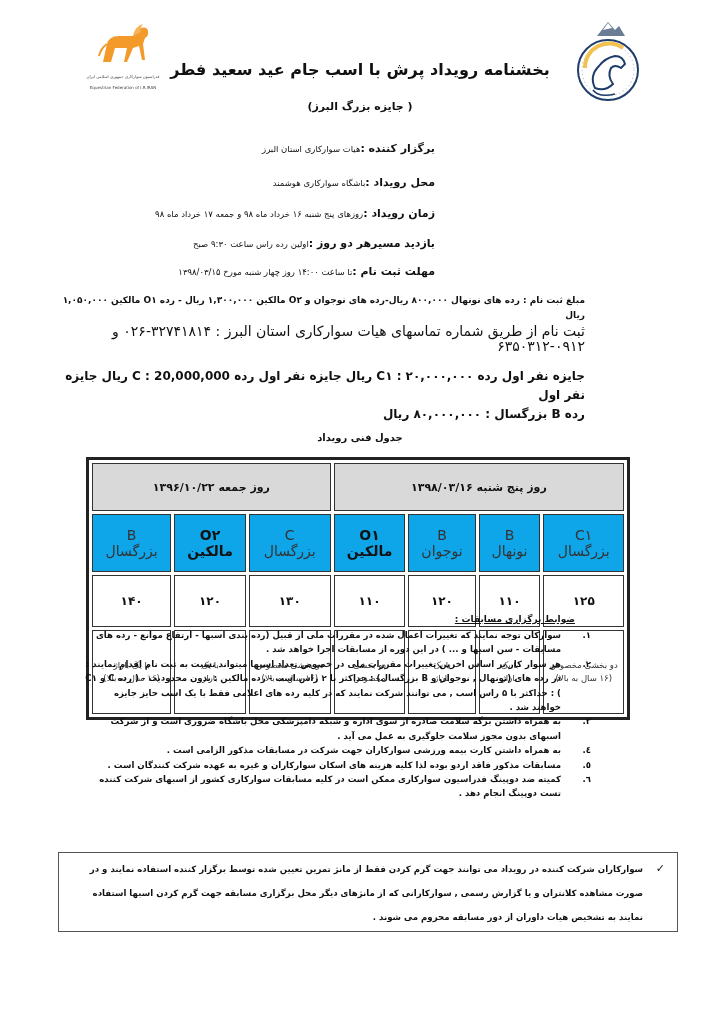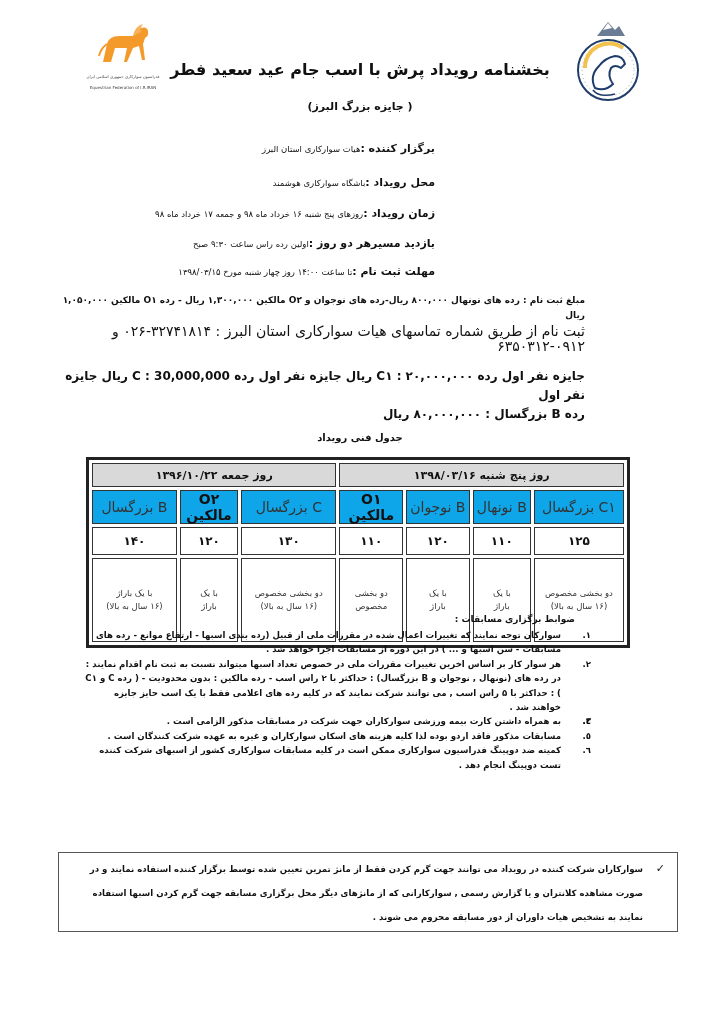--- a/index.html
+++ b/index.html
@@ -22,27 +22,27 @@
   .info { position: absolute; right: 290px; direction: rtl; font-size: 8.5px; white-space: nowrap; }
   .info .k { font-weight: bold; font-size: 11px; }
   .fee { position: absolute; right: 140px; left: 45px; direction: rtl; font-size: 9px; font-weight: bold; line-height: 15px; }
   .prize { position: absolute; right: 140px; left: 60px; direction: rtl; font-size: 12px; font-weight: bold; line-height: 19px; }
   .tbl-title { position: absolute; left: 300px; width: 120px; top: 432px; text-align: center; direction: rtl; font-size: 10px; font-weight: bold; }
   table.tech {
     position: absolute; left: 86px; top: 457px; width: 544px;
     border-collapse: separate; border-spacing: 3px; border: 3px solid #222; direction: rtl;
     background: #fff;
   }
-  table.tech td { border: 1.5px solid #333; text-align: center; font-size: 9px; padding: 0; }
+  table.tech td { border: 1.5px solid #333; text-align: center; font-size: 9px; padding: 12px; }
   table.tech td.day { background: #d9d9d9; font-weight: bold; font-size: 11px; height: 22px; }
   table.tech td.cls { background: #0ea5e9; height: 18px; font-size: 14px; color: #333; }
   table.tech td.cls.bold { font-weight: bold; color: #111; }
   table.tech td.h { font-weight: bold; font-size: 12px; height: 26px; }
   table.tech td.desc { height: 46px; font-size: 8.5px; color: #333; line-height: 13px; padding: 18px 2px; }
-  .rules-head { position: absolute; right: 150px; top: 614px; direction: rtl; font-size: 9px; font-weight: bold; }
+  .rules-head { position: absolute; right: 150px; top: 614px; direction: rtl; font-size: 9px; font-weight: bold; text-decoration: underline; }
   ol.rules {
     position: absolute; right: 130px; left: 82px; top: 628px; margin: 0; padding: 0 34px 0 0;
     direction: rtl; font-size: 8.6px; font-weight: bold; line-height: 14.4px; list-style: none;
   }
   ol.rules li { position: relative; }
   ol.rules li .num { position: absolute; right: -30px; top: 0; }
   .notice {
     position: absolute; left: 58px; top: 852px; width: 404px; height: 80px;
     border: 1.5px solid #555; padding: 0; box-sizing: border-box;
   }
@@ -95,21 +95,21 @@
 <div class="info" style="top:265px">
   <span class="k">مهلت ثبت نام :</span><span>تا ساعت ۱۴:۰۰ روز چهار شنبه مورخ ۱۳۹۸/۰۳/۱۵</span>
 </div>
 
 <div class="fee" style="top:293px">
   <div>مبلغ ثبت نام : رده های نونهال ۸۰۰,۰۰۰ ریال-رده های نوجوان و O۲ مالکین ۱,۳۰۰,۰۰۰ ریال - رده O۱ مالکین ۱,۰۵۰,۰۰۰ ریال</div>
 </div>
 <div class="fee" style="top:324px; font-weight:normal; font-size:14px;">ثبت نام از طریق شماره تماسهای هیات سوارکاری استان البرز : ۳۲۷۴۱۸۱۴-۰۲۶ و ۰۹۱۲-۶۳۵۰۳۱۲</div>
 
 <div class="prize" style="top:367px">
-  <div>جایزه نفر اول رده C۱ : ۲۰,۰۰۰,۰۰۰ ریال جایزه نفر اول رده C : 30,000,000 ریال جایزه نفر اول</div>
+  <div>جایزه نفر اول رده C۱ : ۲۰,۰۰۰,۰۰۰ ریال جایزه نفر اول رده C : 20,000,000 ریال جایزه نفر اول</div>
   <div>رده B بزرگسال : ۸۰,۰۰۰,۰۰۰ ریال</div>
 </div>
 
 <div class="tbl-title">جدول فنی رویداد</div>
 <table class="tech">
   <tbody>
       <tr>
     <td class="day" colspan="4">روز پنج شنبه ۱۳۹۸/۰۳/۱۶</td>
     <td class="day" colspan="3">روز جمعه ۱۳۹۶/۱۰/۲۲</td>
   </tr>
@@ -161,21 +161,21 @@
           <div>(۱۶ سال به بالا)</div>
         </td>
   </tr>
 </tbody>
   </table>
 
 <div class="rules-head">ضوابط برگزاری مسابقات :</div>
 <ol class="rules">
   <li><span class="num">۱.</span><span>سوارکان توجه نمایند که تغییرات اعمال شده در مقررات ملی از قبیل (رده بندی اسبها - ارتفاع موانع - رده های مسابقات - سن اسبها و ... ) در این دوره از مسابقات اجرا خواهد شد .</span></li>
   <li><span class="num">۲.</span><span>هر سوار کار بر اساس اخرین تغییرات مقررات ملی در خصوص تعداد اسبها میتواند نسبت به ثبت نام اقدام نمایند : در رده های (نونهال , نوجوان و B بزرگسال) : حداکثر با ۲ راس اسب - رده مالکین : بدون محدودیت - ( رده C و C۱ ) : حداکثر با ۵ راس اسب , می توانند شرکت نمایند که در کلیه رده های اعلامی فقط با یک اسب حایز جایزه خواهند شد .</span></li>
-  <li><span class="num">۳.</span></li>
+  <li><span class="num">۳.</span><span>به همراه داشتن برگه سلامت صادره از سوی اداره و شبکه دامپزشکی محل باشگاه ضروری است و از شرکت اسبهای بدون مجوز سلامت جلوگیری به عمل می آید .</span></li>
   <li><span class="num">٤.</span><span>به همراه داشتن کارت بیمه ورزشی سوارکاران جهت شرکت در مسابقات مذکور الزامی است .</span></li>
   <li><span class="num">٥.</span><span>مسابقات مذکور فاقد اردو بوده لذا کلیه هزینه های اسکان سوارکاران و غیره به عهده شرکت کنندگان است .</span></li>
   <li><span class="num">٦.</span><span>کمیته ضد دوپینگ فدراسیون سوارکاری ممکن است در کلیه مسابقات سوارکاری کشور از اسبهای شرکت کننده تست دوپینگ انجام دهد .</span></li>
 </ol>
 
 <div class="notice" style="left:58px; width:620px;">
   <div class="notice-inner">
     <span class="check">✓</span>
     <span>سوارکاران شرکت کننده در رویداد می توانند جهت گرم کردن فقط از مانژ تمرین تعیین شده توسط برگزار کننده استفاده نمایند و در صورت مشاهده کلانتران و یا گزارش رسمی , سوارکارانی که از مانژهای دیگر محل برگزاری مسابقه جهت گرم کردن اسبها استفاده نمایند به تشخیص هیات داوران از دور مسابقه محروم می شوند .</span>
   </div>

